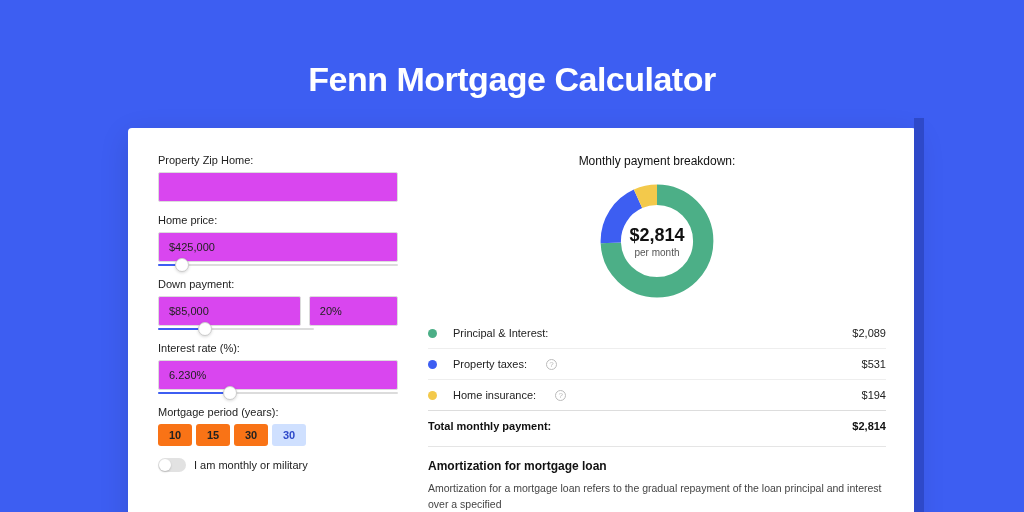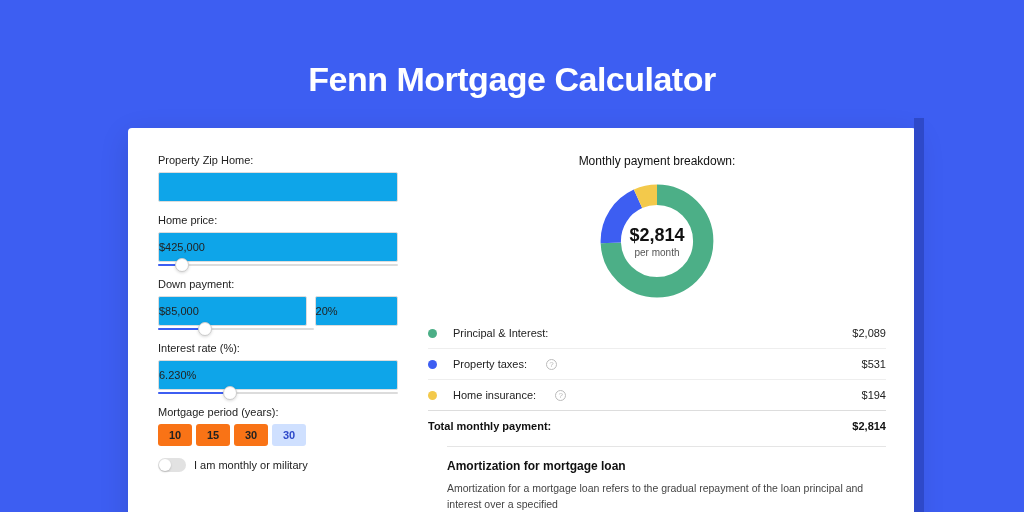--- a/index.html
+++ b/index.html
@@ -48,24 +48,24 @@
     font-size: 11px;
     color: #222;
     margin-bottom: 6px;
     display: block;
   }
   .text-input {
     width: 100%;
     height: 30px;
     border: 1px solid #dcdcdc;
     border-radius: 2px;
-    padding: 0 0;
+    padding: 0 10px;
     font-size: 11px;
     color: #222;
-    background: #0ea5e9;
+    background: #d946ef;
   }
   .field-group { margin-bottom: 12px; }
   .slider-track {
     height: 2px;
     background: #dcdcdc;
     position: relative;
     margin-top: 2px;
     border-radius: 1px;
   }
   .slider-fill {
@@ -188,21 +188,21 @@
   .legend-val { font-size: 11px; color: #222; text-align: center; }
   .total-row {
     display: flex;
     justify-content: space-between;
     padding: 9px 0 14px;
     font-size: 11px;
     font-weight: 700;
     color: #111;
   }
 
-  .amort-block { border-top: 1px solid #e5e5e5; padding-top: 12px; margin-left: 19px; }
+  .amort-block { border-top: 1px solid #e5e5e5; padding-top: 12px; }
   .amort-heading { font-size: 12px; font-weight: 700; color: #111; margin-bottom: 8px; }
   .amort-text { font-size: 10.5px; color: #444; line-height: 1.5; }
 </style>
 </head>
 <body>
 
 <h1 class="page-title">Fenn Mortgage Calculator</h1>
 
 <div class="card">
 

